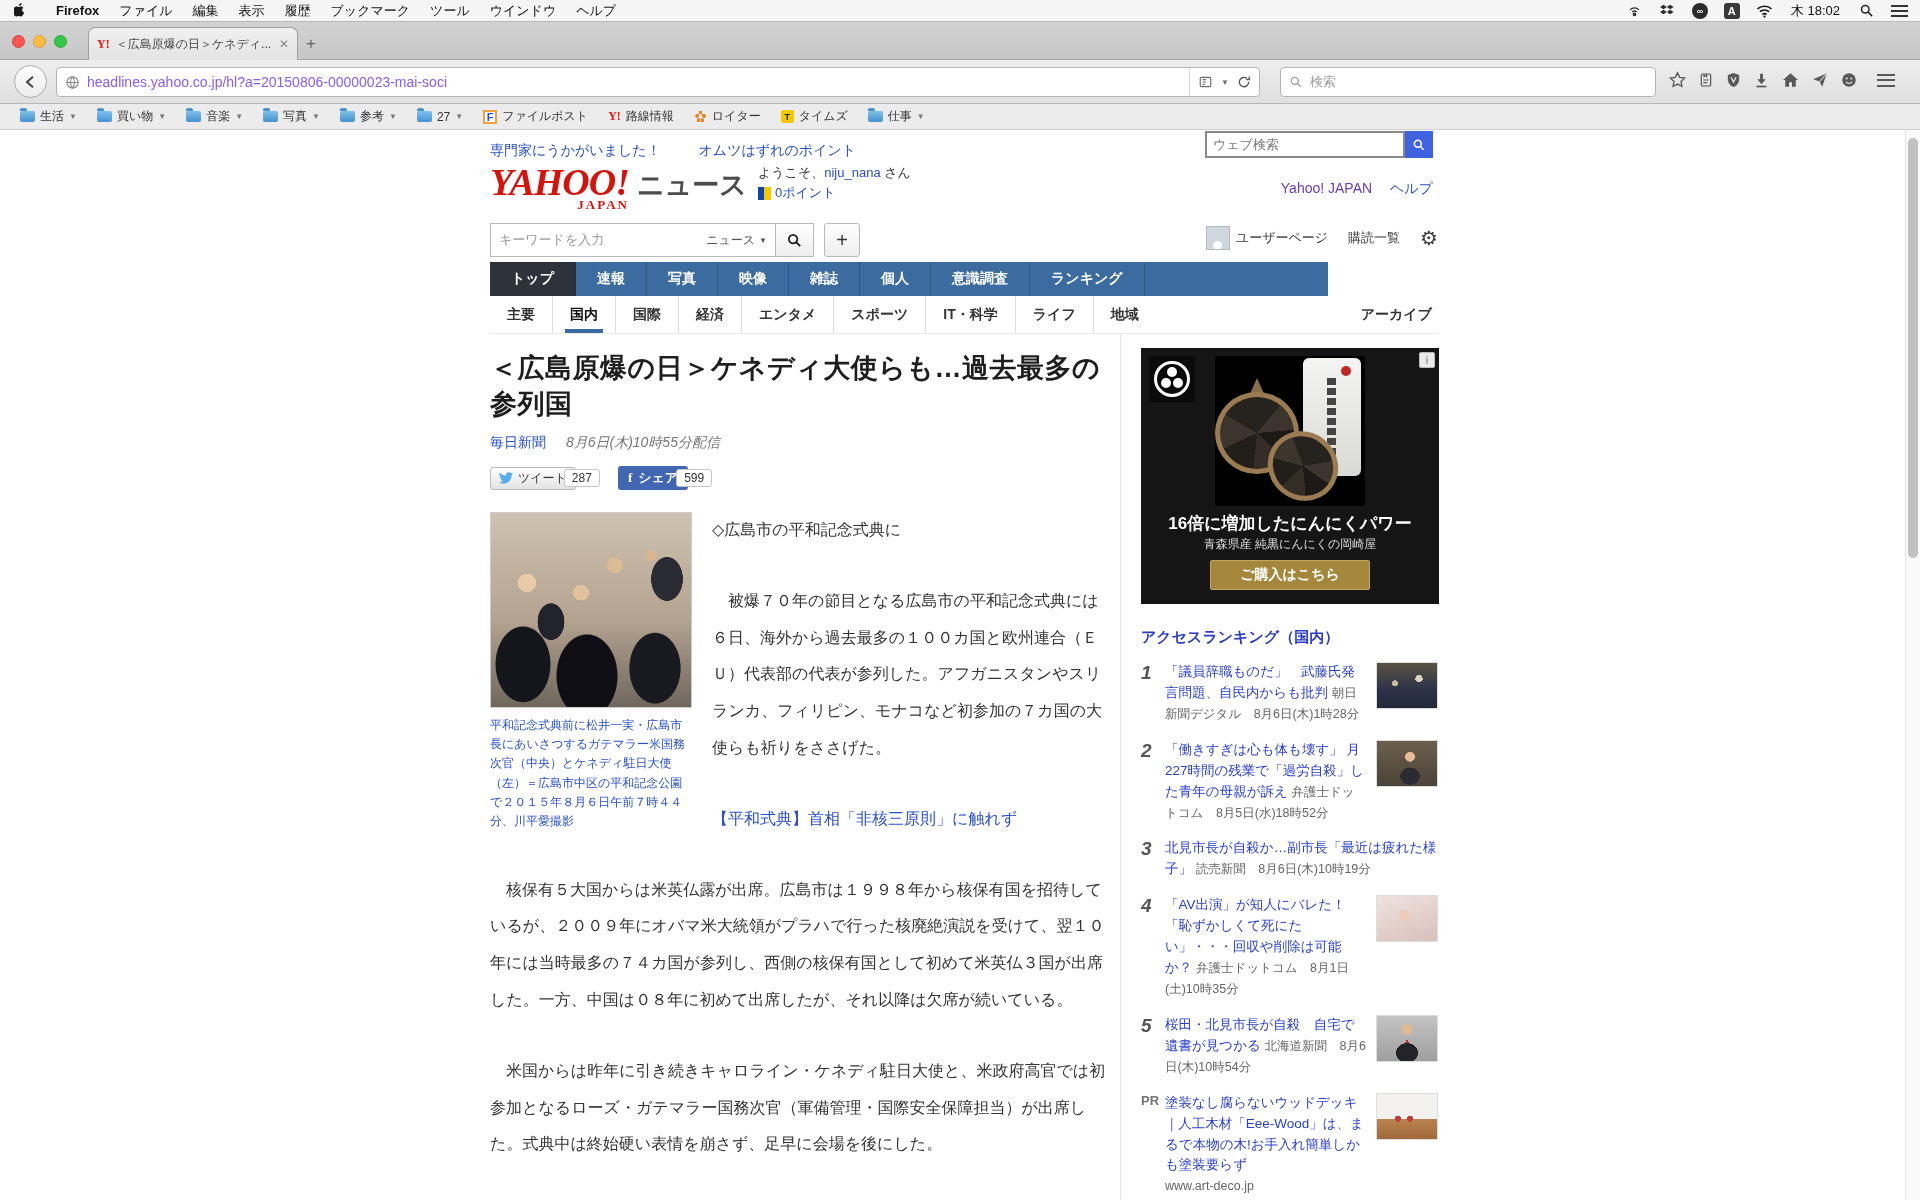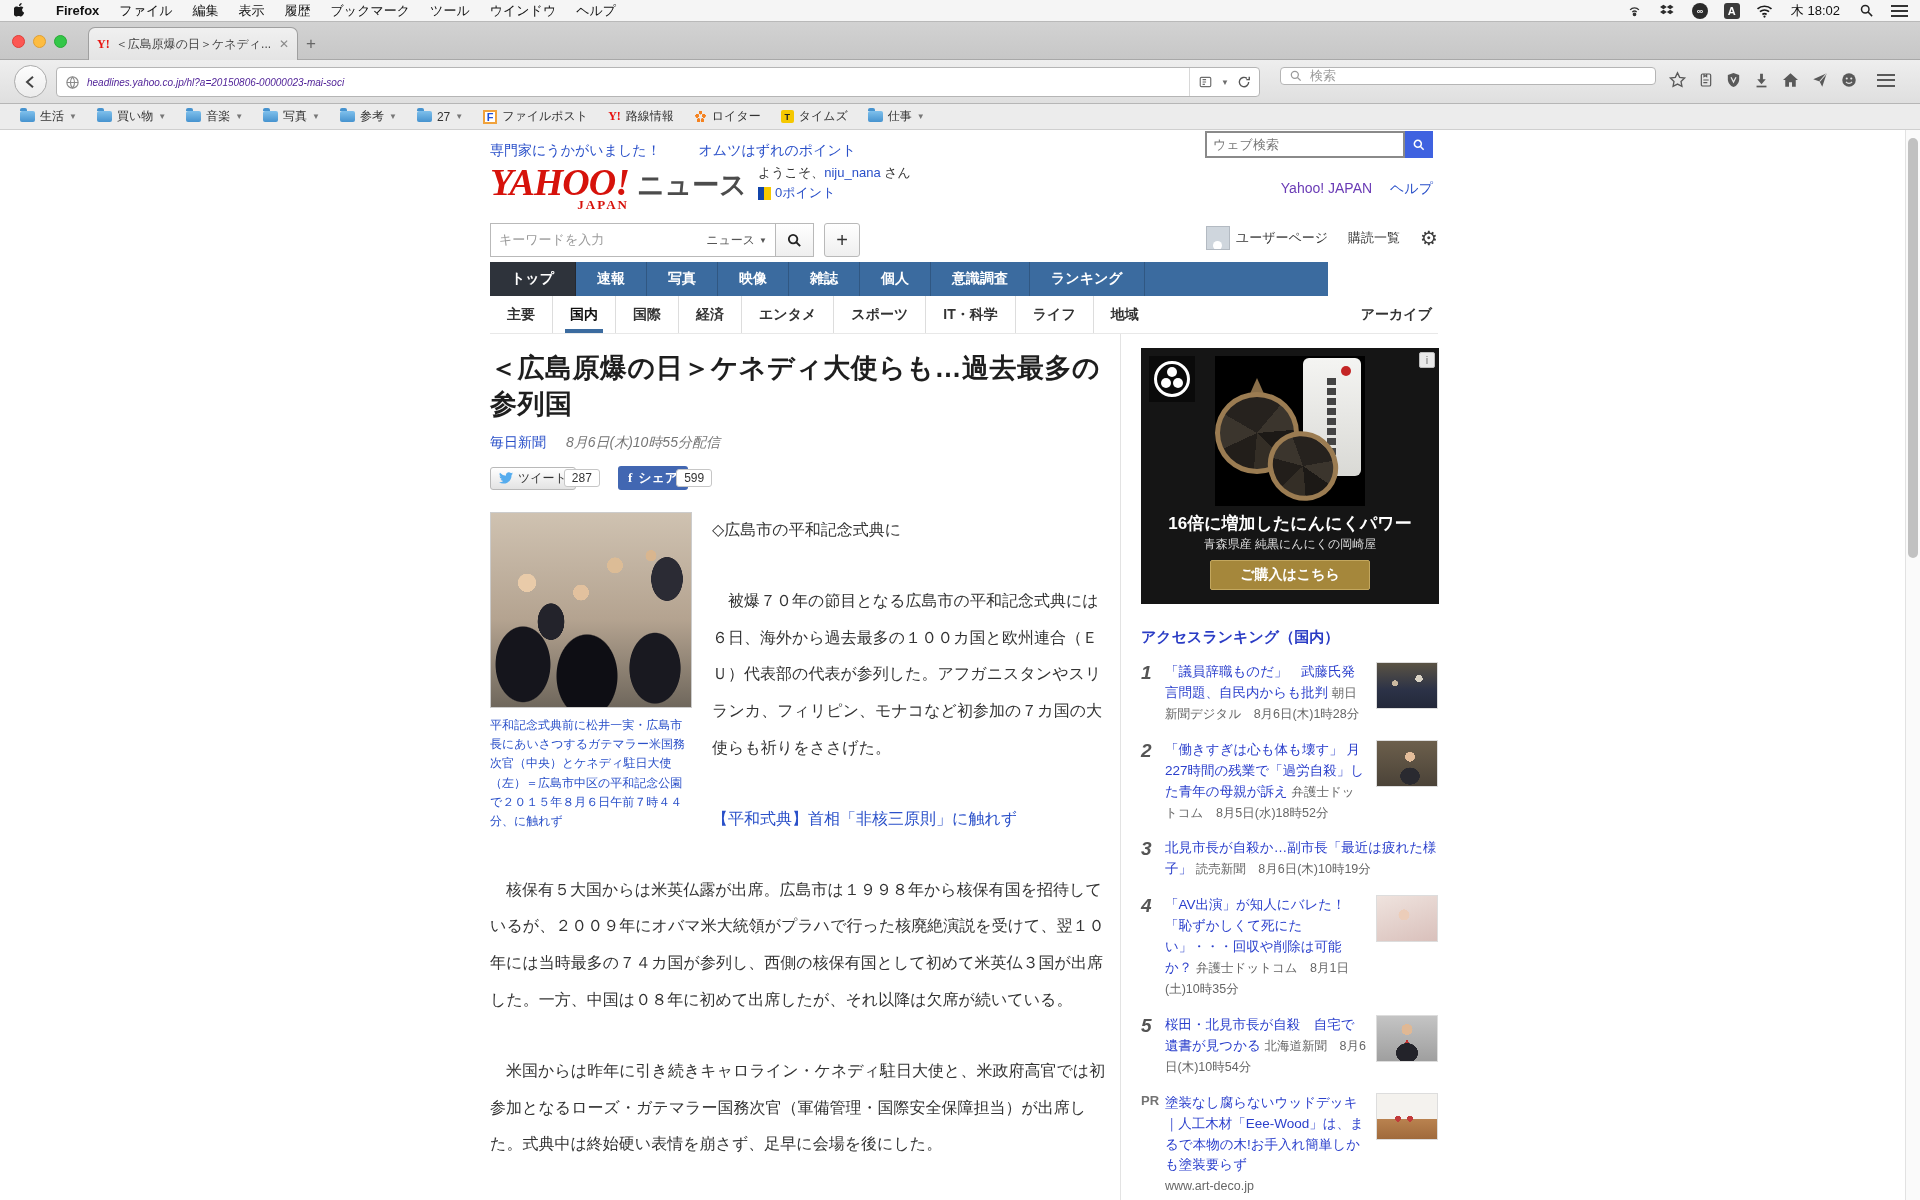--- a/index.html
+++ b/index.html
@@ -39,23 +39,23 @@
   .tab .tclose{color:#8a8a8a;font-size:12px;margin-left:6px;}
   .newtab{position:absolute;left:306px;top:12px;font-size:17px;color:#666;}
 
   .navbar{position:absolute;left:0;top:60px;width:1920px;height:44px;
     background:linear-gradient(#eeeeee,#dfdfdf);border-bottom:1px solid #b6b6b6;}
   .backbtn{position:absolute;left:14px;top:5px;width:33px;height:33px;border-radius:50%;
     background:linear-gradient(#fdfdfd,#ececec);border:1px solid #ababab;display:flex;align-items:center;justify-content:center;color:#555;}
   .urlbar{position:absolute;left:56px;top:7px;width:1204px;height:30px;background:#fff;
     border:1px solid #b5b5b5;border-radius:4px;display:flex;align-items:center;padding:0 8px;}
   .urlbar .globe{color:#8a8a8a;margin-right:7px;}
-  .urltext{flex:1;font-size:10px;color:#4c1d95;font-style:italic;}
+  .urltext{flex:1;font-size:14px;color:#8b5cf6;}
   .urlctl{display:flex;align-items:center;gap:8px;color:#6d6d6d;border-left:1px solid #d8d8d8;padding-left:8px;height:100%;}
-  .searchbar{position:absolute;left:1280px;top:7px;width:376px;height:18px;background:#fff;
+  .searchbar{position:absolute;left:1280px;top:7px;width:376px;height:30px;background:#fff;
     border:1px solid #b5b5b5;border-radius:4px;display:flex;align-items:center;padding:0 8px;color:#9a9a9a;font-size:13px;gap:7px;}
   .tbicons{position:absolute;left:1668px;top:11px;display:flex;gap:11px;color:#595959;align-items:center;}
   .tbicons .hamb2{width:18px;height:13px;border-top:2.5px solid #595959;border-bottom:2.5px solid #595959;position:relative;margin-left:8px;}
   .tbicons .hamb2::after{content:"";position:absolute;left:0;right:0;top:3px;border-top:2.5px solid #595959;}
 
   .bmbar{position:absolute;left:0;top:104px;width:1920px;height:26px;background:#ececec;
     border-bottom:1px solid #cfcfcf;display:flex;align-items:center;font-size:12px;color:#333;padding-left:12px;gap:4px;}
   .bm{display:flex;align-items:center;gap:5px;padding:0 8px;white-space:nowrap;}
   .bm .caret{font-size:8px;color:#777;}
   .fold{width:15px;height:11px;background:linear-gradient(#7fc0ec,#4693cf);border-radius:2px;position:relative;}
@@ -519,21 +519,21 @@
             <span class="fbbtn">
               <span class="fbf">f</span>
               <span>シェア</span>
             </span>
             <span class="cnt">599</span>
           </span>
         </div>
 
         <div class="figure">
           <div class="photo"></div>
-          <div class="caption">平和記念式典前に松井一実・広島市長にあいさつするガテマラー米国務次官（中央）とケネディ駐日大使（左）＝広島市中区の平和記念公園で２０１５年８月６日午前７時４４分、に触れず</div>
+          <div class="caption">平和記念式典前に松井一実・広島市長にあいさつするガテマラー米国務次官（中央）とケネディ駐日大使（左）＝広島市中区の平和記念公園で２０１５年８月６日午前７時４４分、川平愛撮影</div>
         </div>
 
         <div class="body">
           <p class="first">◇広島市の平和記念式典に</p>
           <p>　被爆７０年の節目となる広島市の平和記念式典には６日、海外から過去最多の１００カ国と欧州連合（ＥＵ）代表部の代表が参列した。アフガニスタンやスリランカ、フィリピン、モナコなど初参加の７カ国の大使らも祈りをささげた。</p>
           <p class="rel">【平和式典】首相「非核三原則」に触れず</p>
           <p>　核保有５大国からは米英仏露が出席。広島市は１９９８年から核保有国を招待しているが、２００９年にオバマ米大統領がプラハで行った核廃絶演説を受けて、翌１０年には当時最多の７４カ国が参列し、西側の核保有国として初めて米英仏３国が出席した。一方、中国は０８年に初めて出席したが、それ以降は欠席が続いている。</p>
           <p>　米国からは昨年に引き続きキャロライン・ケネディ駐日大使と、米政府高官では初参加となるローズ・ガテマラー国務次官（軍備管理・国際安全保障担当）が出席した。式典中は終始硬い表情を崩さず、足早に会場を後にした。</p>
           <p>　一方、英仏両国は式典を前に報道陣の取材に応じ、原爆被害者へ哀悼の意を示すとともに、核廃絶へ向けた自国の取り組み姿勢をアピールした。</p>
 

